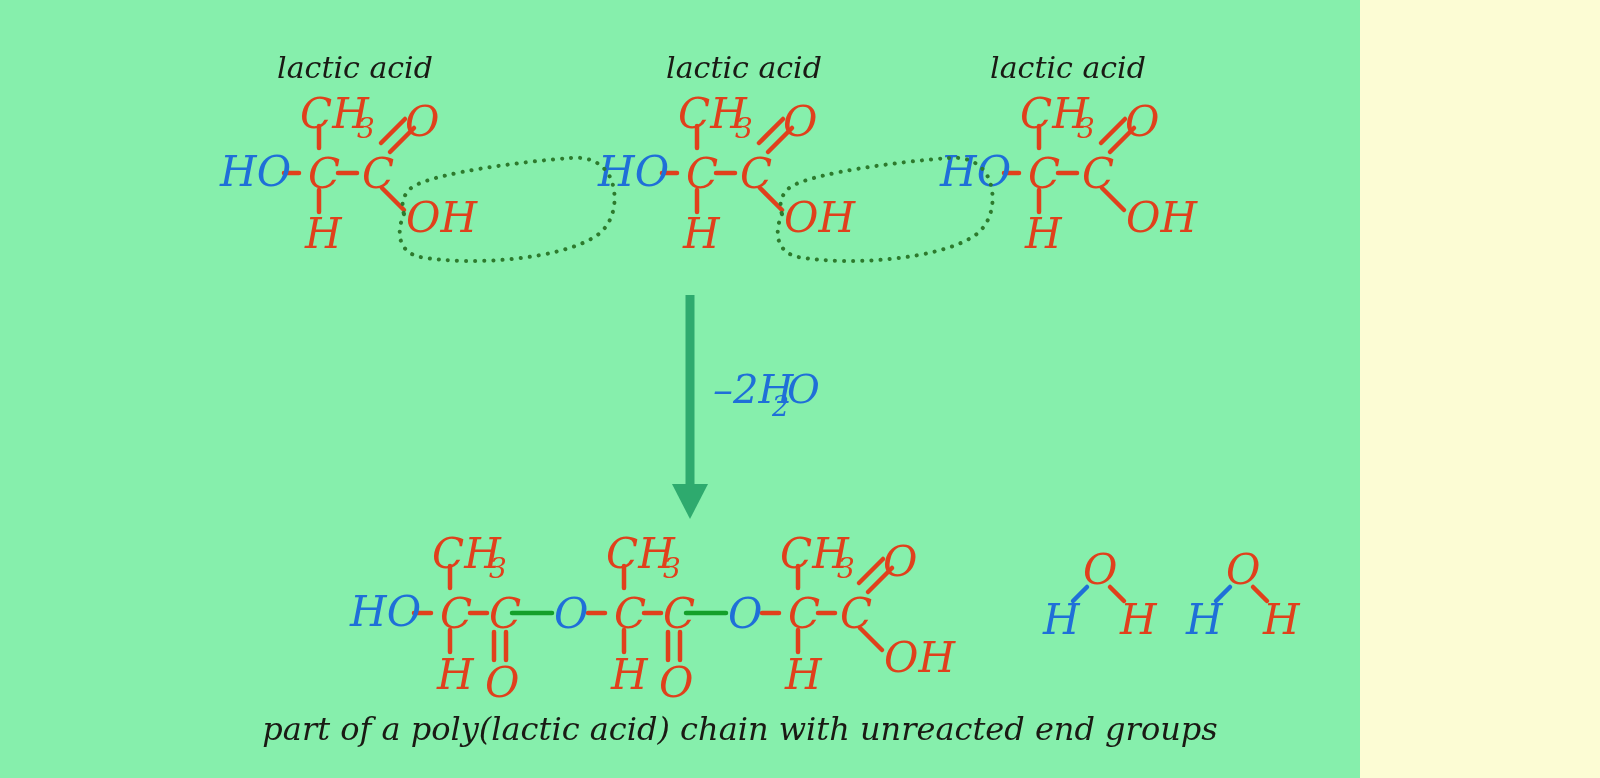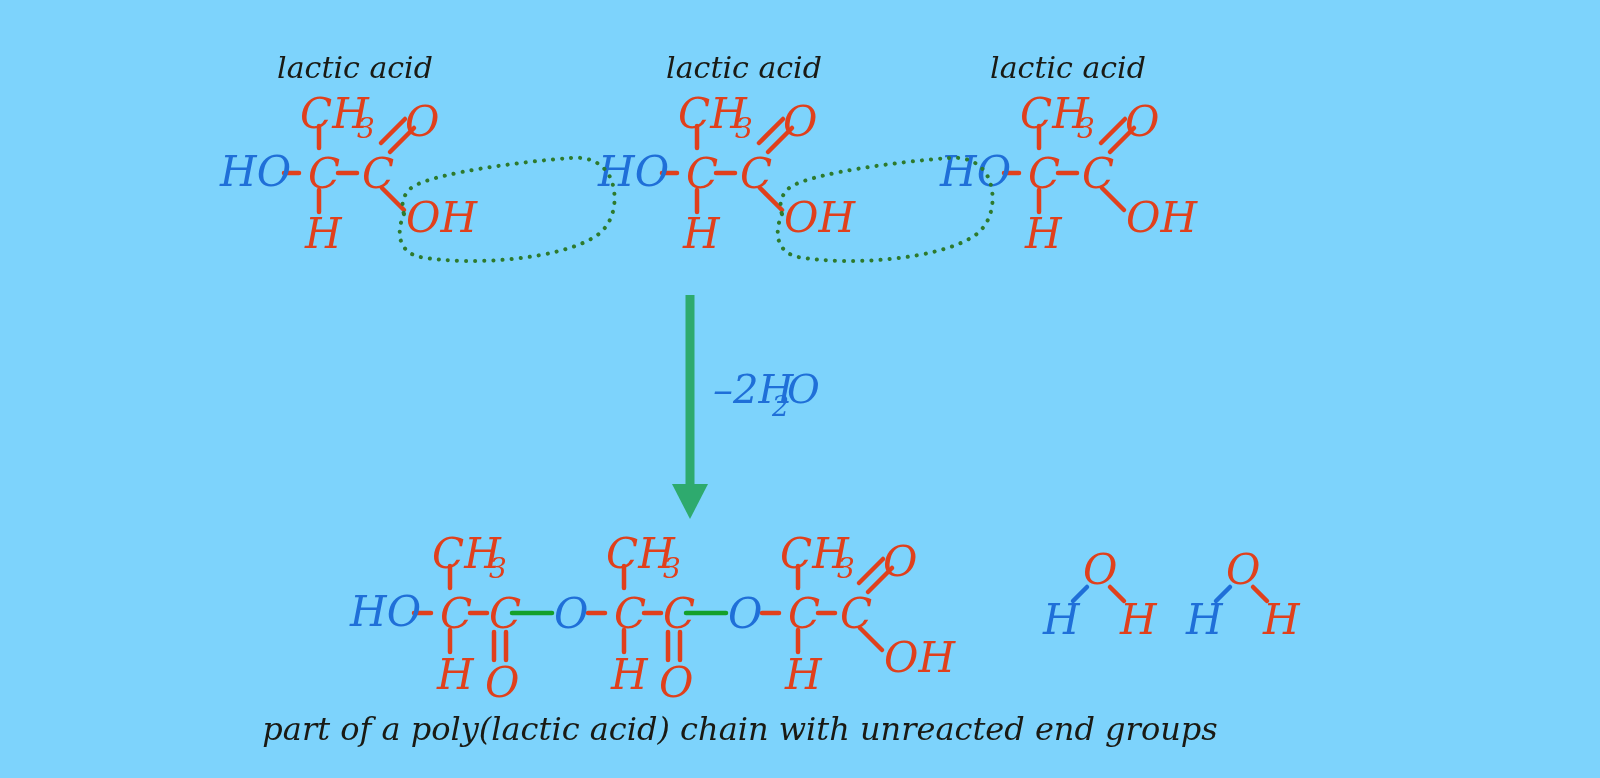--- a/index.html
+++ b/index.html
@@ -9,23 +9,23 @@
   body {
     width: 1600px;
     height: 778px;
     background: #fcfcd4;
     font-family: "DejaVu Sans", sans-serif;
     overflow: hidden;
     position: relative;
   }
   #stage {
     position: relative;
-    width: 1600px;
+    width: 1360px;
     height: 778px;
-    background: #7dd3fc;
+    background: #86efac;
   }
   svg#scene {
     position: absolute;
     left: 0;
     top: 0;
     width: 1600px;
     height: 778px;
     display: block;
   }
   .atom {

